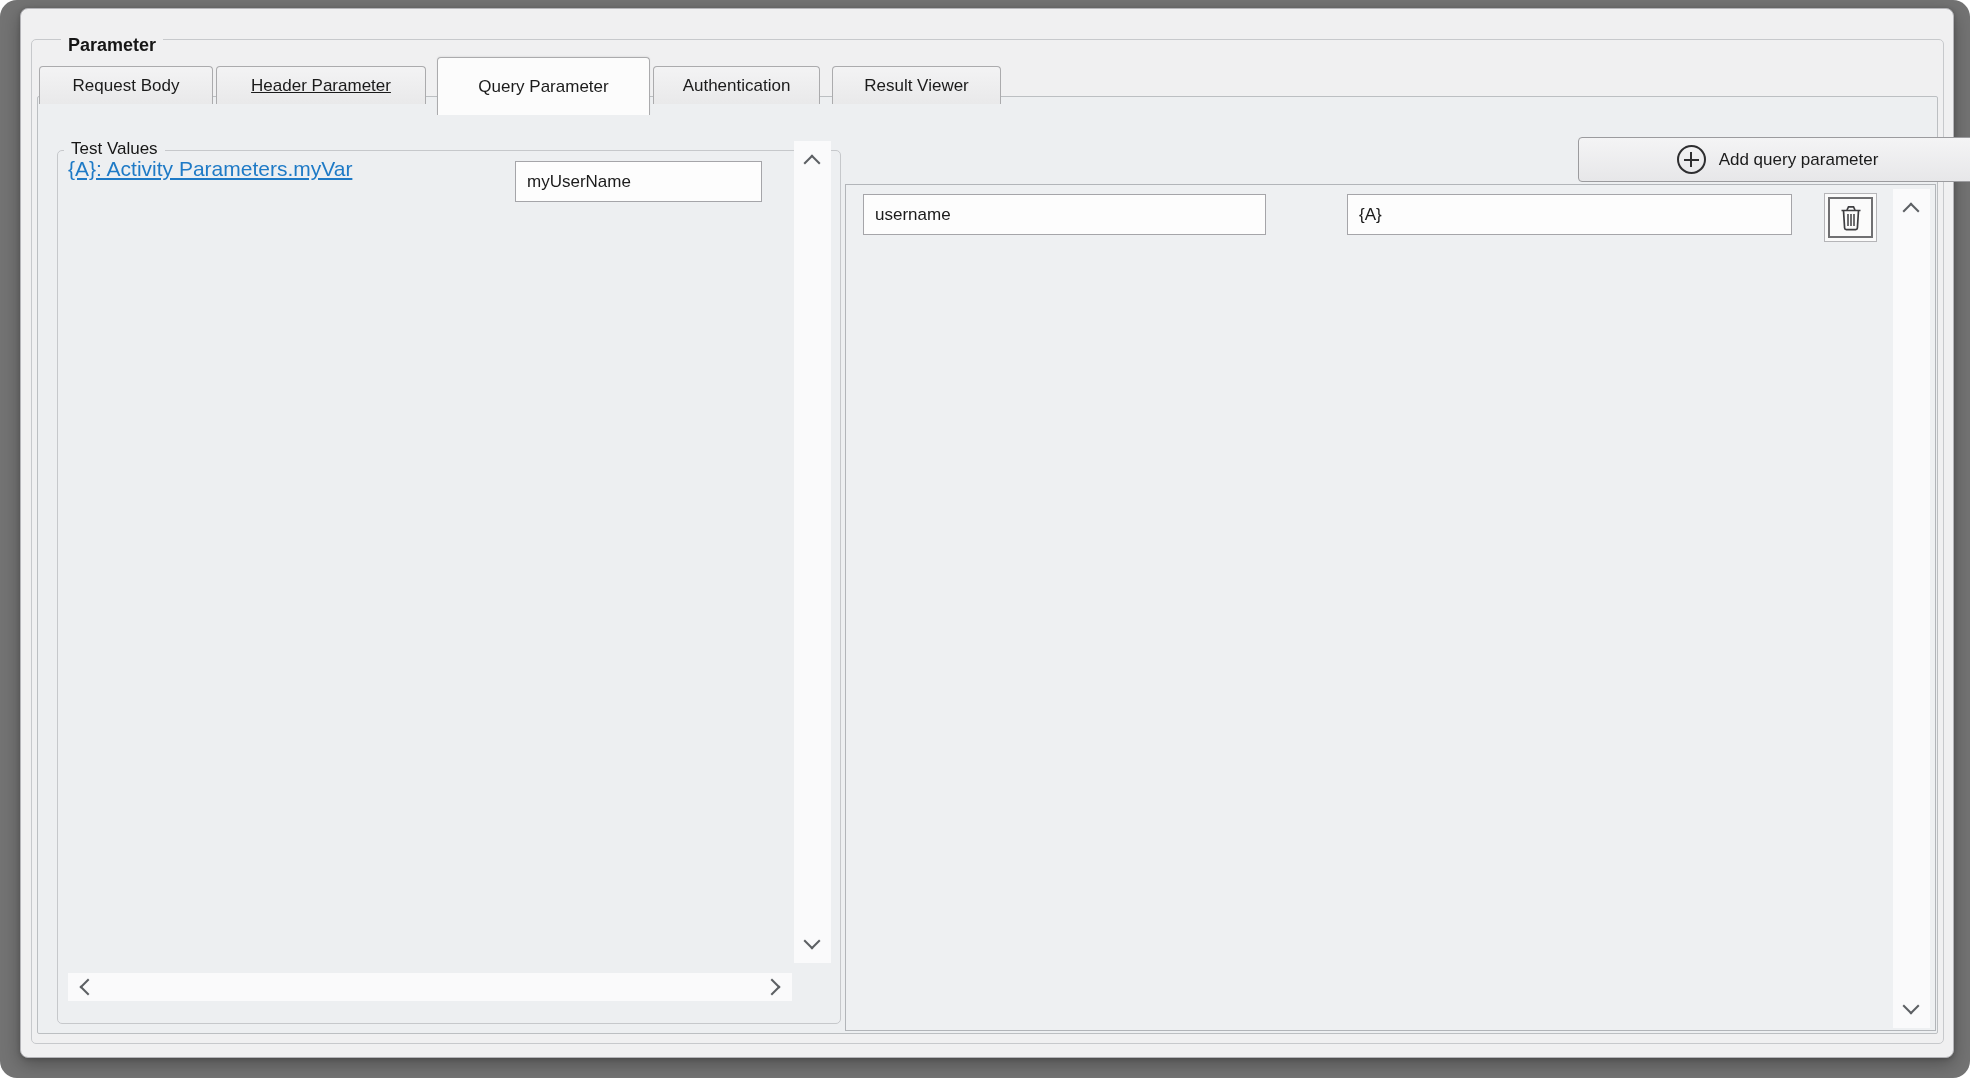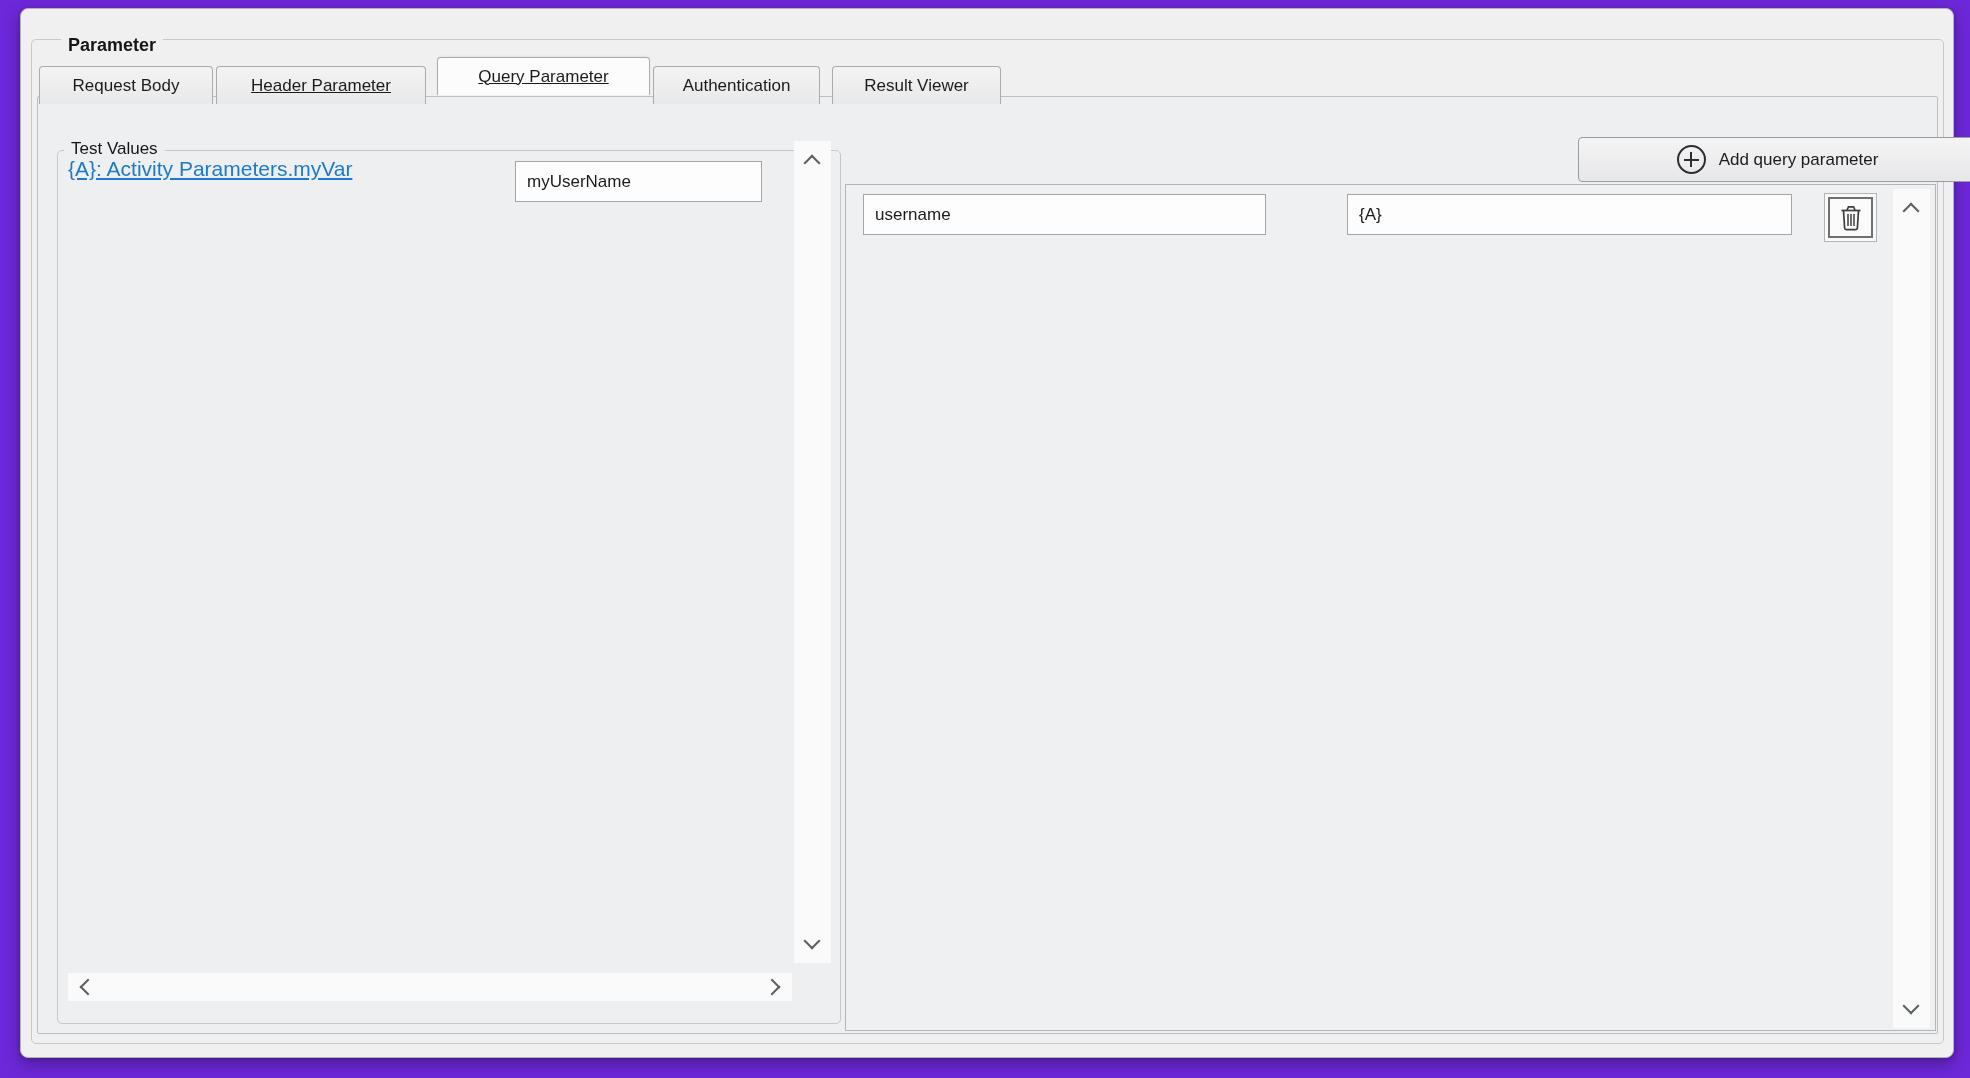--- a/index.html
+++ b/index.html
@@ -1,39 +1,39 @@
 <!DOCTYPE html>
 <html><head>
 <meta charset="utf-8">
 <style>
   html,body{margin:0;padding:0;background:#ffffff;}
   *{box-sizing:border-box;font-family:"Liberation Sans", sans-serif;}
-  #canvas{position:relative;width:1970px;height:1078px;background:#6d28d9;overflow:hidden;}
+  #canvas{position:relative;width:1970px;height:1078px;background:#737373;overflow:hidden;border-radius:17px;}
 
   
   .window{position:absolute;left:20px;top:8px;width:1934px;height:1050px;
     background:#f0f0f1;border:1px solid #b4b4b8;border-radius:8px;
     box-shadow:0 6px 18px rgba(0,0,0,.30), 0 1px 4px rgba(0,0,0,.18);}
 
   
   .groupbox{position:absolute;border:1px solid #c7c9cc;border-radius:5px;background:transparent;}
   .groupbox-label{position:absolute;padding:0 7px;color:#161616;white-space:nowrap;}
   .lbl-parameter{left:40px;top:26px;font-size:18px;font-weight:bold;background:#f0f0f1;}
   .lbl-testvalues{left:60px;top:136px;font-size:17px;background:#edeff1;}
 
   
   .tabpage{position:absolute;left:36px;top:95px;width:1901px;height:938px;
     background:#edeff1;border:1px solid #bcbfc2;border-radius:2px;}
 
   
   .tab{position:absolute;top:57px;height:38px;display:flex;align-items:center;justify-content:center;
     background:linear-gradient(#f3f3f4,#e9e9ea);border:1px solid #ababad;border-bottom:none;
     border-radius:4px 4px 0 0;font-size:17px;color:#1b1b1b;cursor:default;}
-  .tab.active{top:48px;height:38px;background:#fcfcfc;z-index:4;
-    box-shadow:0 -1px 2px rgba(0,0,0,.06);text-decoration:underline;}
+  .tab.active{top:48px;height:58px;background:#fcfcfc;z-index:4;
+    box-shadow:0 -1px 2px rgba(0,0,0,.06);}
 
   
   .textbox{position:absolute;background:#fdfdfd;border:1px solid #a5a5a9;border-radius:0;
     font-size:17px;color:#1b1b1b;padding:0 11px;outline:none;}
 
   
   .varlink{position:absolute;font-size:21px;color:#1e7ac6;text-decoration:underline;white-space:nowrap;cursor:pointer;}
 
   
   .add-btn{position:absolute;left:1557px;top:128px;width:399px;height:45px;

